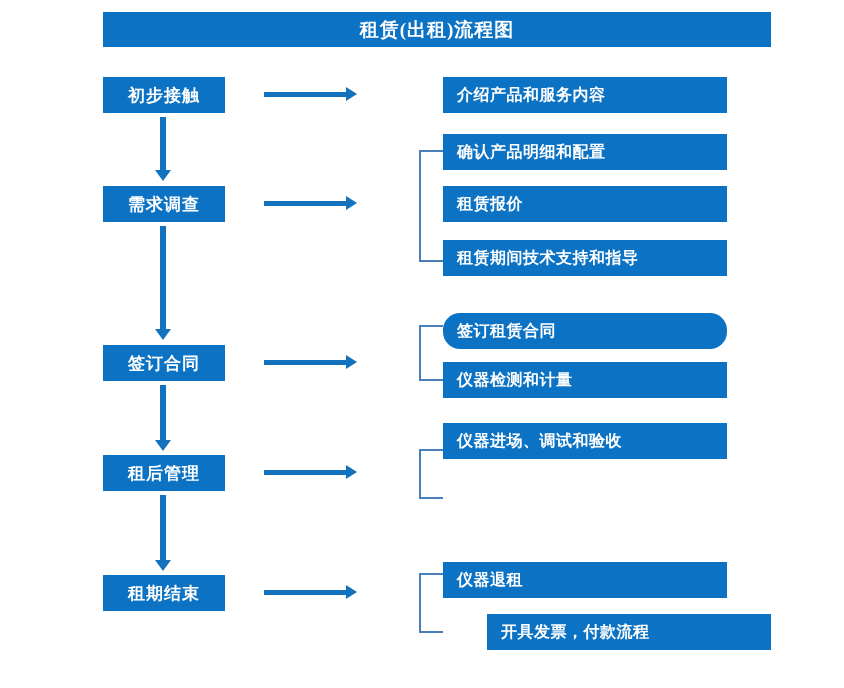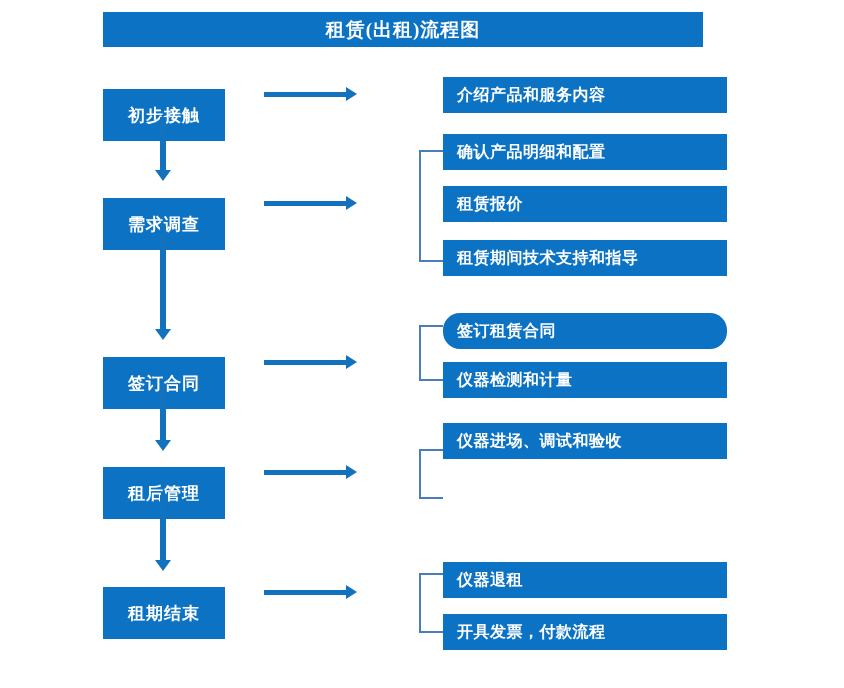--- a/index.html
+++ b/index.html
@@ -14,47 +14,46 @@
     background: #ffffff;
     font-family: "Liberation Serif", "DejaVu Serif", serif;
     overflow: hidden;
   }
 
   
   .title-bar {
     position: absolute;
     left: 103px;
     top: 12px;
-    width: 600px;
+    width: 668px;
     height: 35px;
     background: #0b72c4;
     color: #ffffff;
     font-size: 19px;
     font-weight: bold;
     display: flex;
     align-items: center;
     justify-content: center;
     letter-spacing: 1px;
   }
 
   
   .stage-box {
     position: absolute;
     left: 103px;
     width: 122px;
-    height: 52px;
+    height: 36px;
     background: #0b72c4;
     color: #ffffff;
     font-size: 17px;
     font-weight: bold;
     display: flex;
     align-items: center;
     justify-content: center;
     letter-spacing: 1px;
-    margin-top: 12px;
   }
 
   
   .detail-box {
     position: absolute;
     left: 443px;
     width: 284px;
     height: 36px;
     background: #0b72c4;
     color: #ffffff;
@@ -155,15 +154,15 @@
   <div class="detail-box" style="top:134px;">确认产品明细和配置</div>
   <div class="detail-box" style="top:186px;">租赁报价</div>
   <div class="detail-box" style="top:240px;">租赁期间技术支持和指导</div>
 
   <div class="detail-box" style="top:313px;border-radius:17px;">签订租赁合同</div>
   <div class="detail-box" style="top:362px;">仪器检测和计量</div>
 
   <div class="detail-box" style="top:423px;">仪器进场、调试和验收</div>
 
   <div class="detail-box" style="top:562px;">仪器退租</div>
-  <div class="detail-box" style="top:614px;">开具发票，付款流程</div>
+  <div class="detail-box" style="top:614px;margin-left:44px;">开具发票，付款流程</div>
 
 </div>
 
 </body></html>

